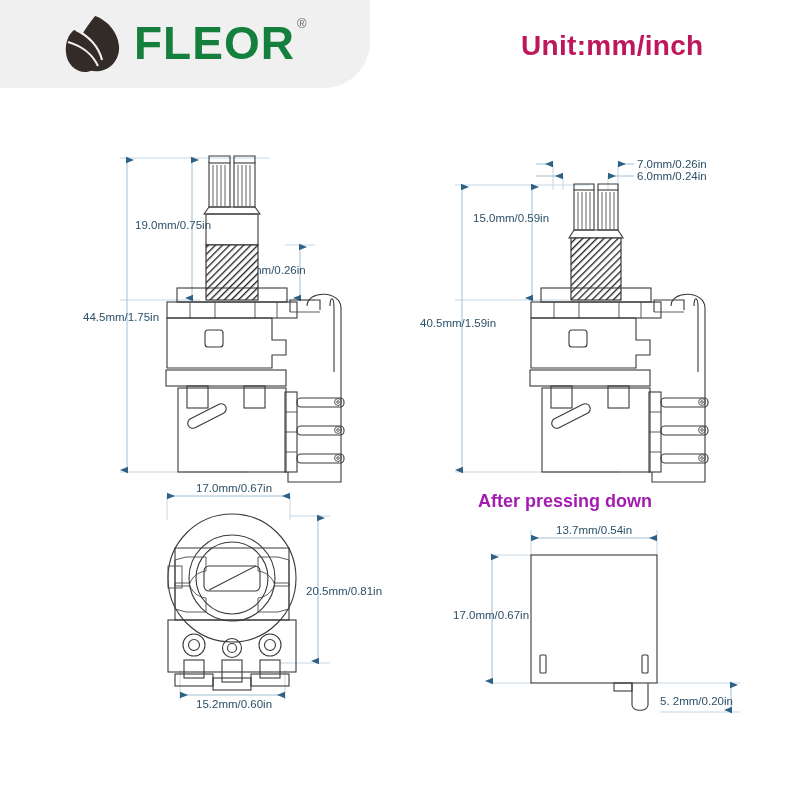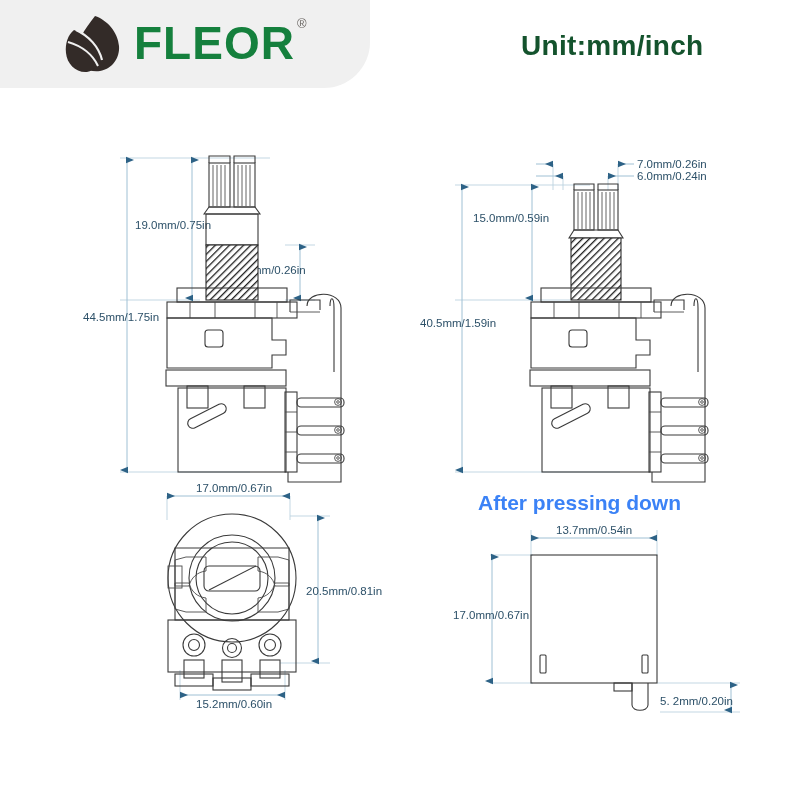--- a/index.html
+++ b/index.html
@@ -20,26 +20,26 @@
     position:absolute;left:134px;top:16px;
     font-size:46px;font-weight:700;letter-spacing:1px;
     color:#15803d;font-family:"Liberation Sans", sans-serif;
   }
   #logo-reg{
     position:absolute;left:297px;top:16px;
     font-size:13px;color:#6a6663;
   }
   #unit-title{
     position:absolute;left:521px;top:30px;
-    font-size:28px;font-weight:700;color:#14532d;
+    font-size:28px;font-weight:700;color:#be185d;
     letter-spacing:0.3px;
   }
   #after-label{
     position:absolute;left:478px;top:491px;
-    font-size:21px;font-weight:600;color:#3b82f6;
+    font-size:18px;font-weight:600;color:#a21caf;
   }
   svg{position:absolute;left:0;top:0;}
   .dimtext{
     font-family:"Liberation Sans", sans-serif;
     font-size:11.5px;
     fill:#2c5068;
   }
   .part{fill:none;stroke:#3a3a3a;stroke-width:1.1;}
   .partthin{fill:none;stroke:#4a4a4a;stroke-width:0.9;}
   .dimline{stroke:#9fc0d4;stroke-width:1;fill:none;}

